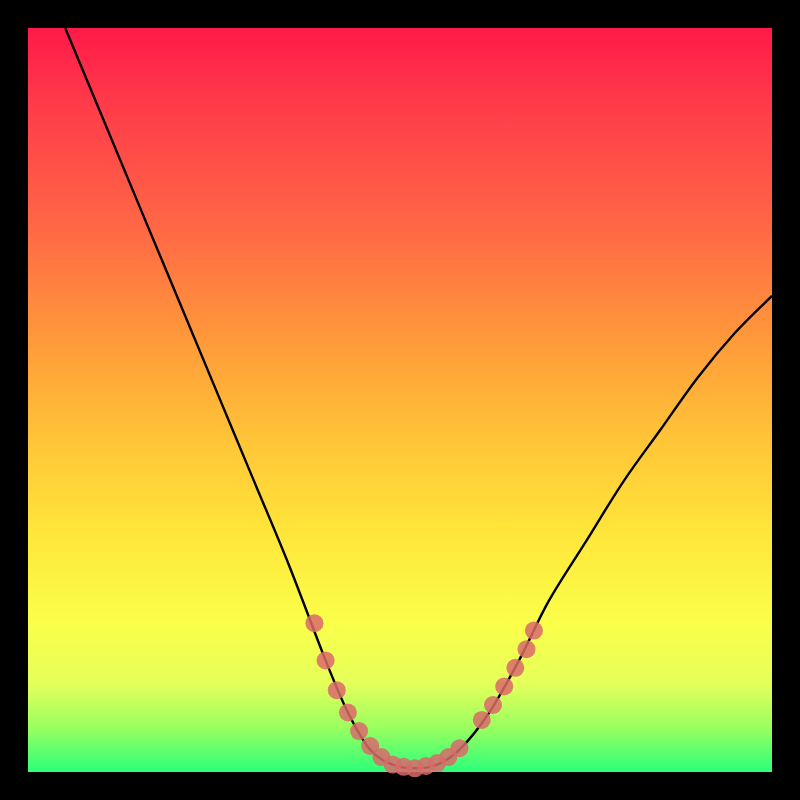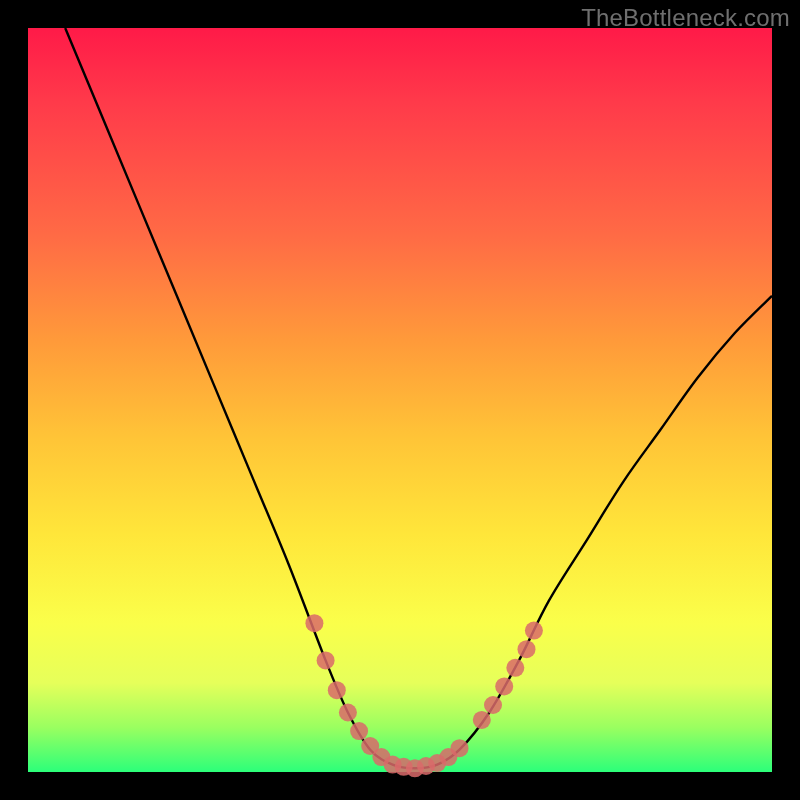--- a/index.html
+++ b/index.html
@@ -83,14 +83,13 @@
           <circle cx="431.5" cy="720.2" r="9" fill="#d96a6a" fill-opacity="0.85"></circle>
           <circle cx="453.8" cy="691.9" r="9" fill="#d96a6a" fill-opacity="0.85"></circle>
           <circle cx="465.0" cy="677.0" r="9" fill="#d96a6a" fill-opacity="0.85"></circle>
           <circle cx="476.2" cy="658.4" r="9" fill="#d96a6a" fill-opacity="0.85"></circle>
           <circle cx="487.3" cy="639.8" r="9" fill="#d96a6a" fill-opacity="0.85"></circle>
           <circle cx="498.5" cy="621.2" r="9" fill="#d96a6a" fill-opacity="0.85"></circle>
           <circle cx="505.9" cy="602.6" r="9" fill="#d96a6a" fill-opacity="0.85"></circle>
         </g>
     </svg>
   </div>
-  <div class="watermark">TheBottleneck.com</div>
 </div>
 
 </body></html>

